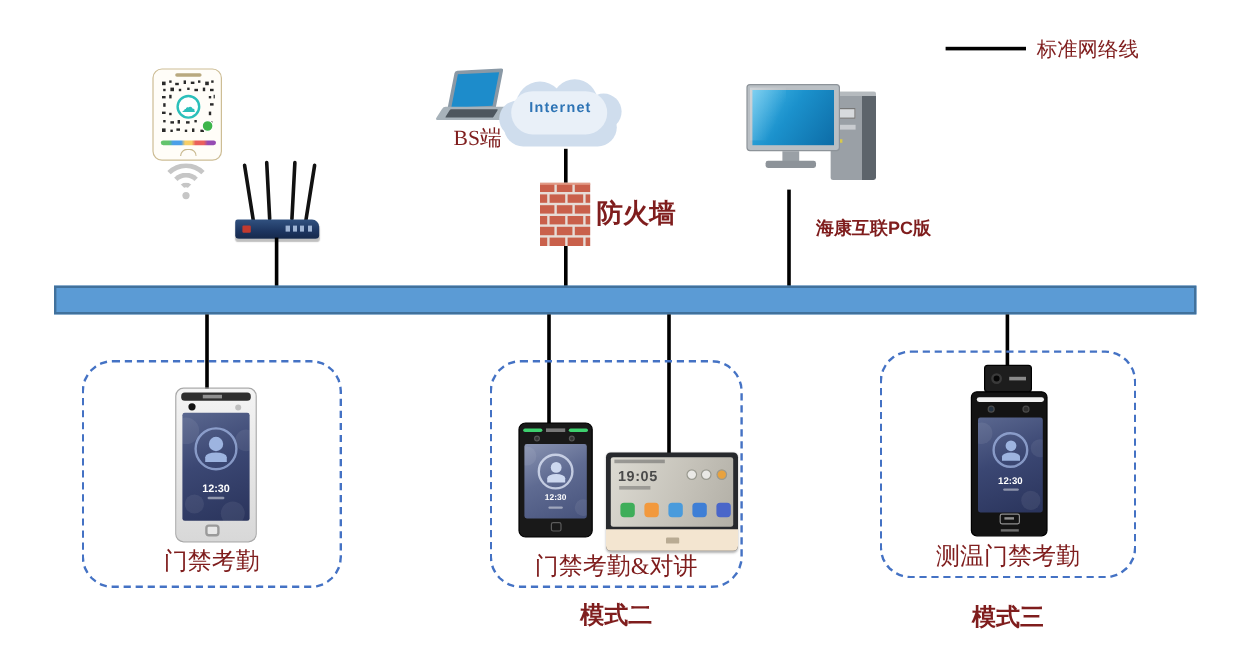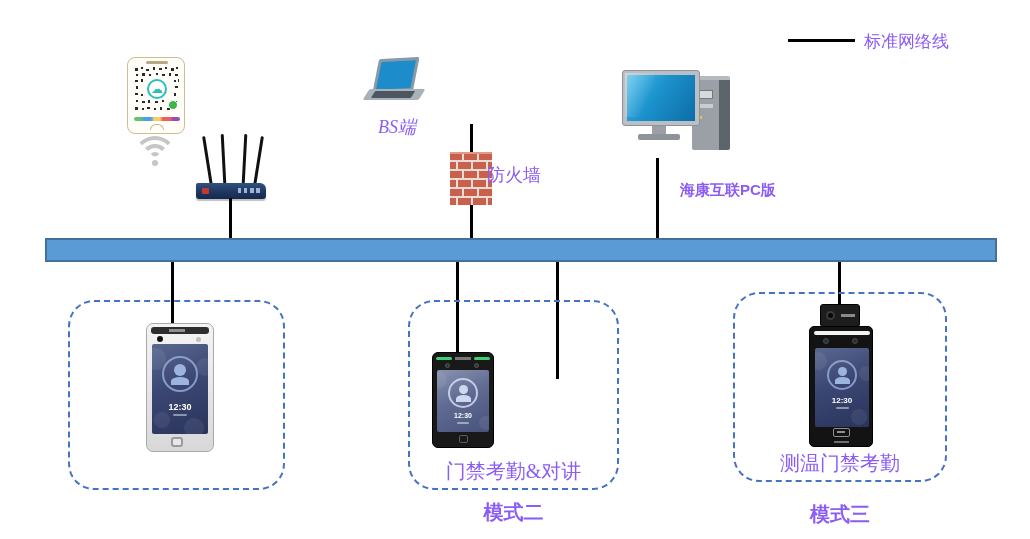--- a/index.html
+++ b/index.html
@@ -5,21 +5,21 @@
   * { margin:0; padding:0; box-sizing:border-box; }
   html,body { background:#fff; }
   body { font-family:"Liberation Sans", sans-serif; }
   #canvas {
     position:relative; width:1030px; height:539px; background:#fff;
     overflow:hidden; font-family:"Liberation Serif", serif;
   }
   .abs { position:absolute; }
   .cable-v { position:absolute; width:3px; background:#000; }
   .cable-h { position:absolute; height:3px; background:#000; }
-  .label { position:absolute; color:#8b5cf6; white-space:nowrap; }
+  .label { position:absolute; color:#7f1d1d; white-space:nowrap; }
 
   
   .legend-label { font-size:17px; }
 
   
   .bus { left:45px; top:238px; width:952px; height:24px;
          background:#5B9BD5; border:2px solid #41719C; }
 
   
   .mode-box { border:2px dashed #4472C4; border-radius:26px; background:transparent; }
@@ -239,22 +239,31 @@
     </div>
   </div>
   <div class="cable-v" style="left:229px; top:198px; height:41px;"></div>
 
   <div>
     <div class="abs laptop-screen"></div>
     <div class="abs laptop-base">
         <div class="laptop-keys"></div>
       </div>
   </div>
-  <div class="label" style="left:378px; top:115px; font-size:18px;font-style:italic;">BS端</div>
-
+  <div class="label" style="left:378px; top:103px; font-size:18px;">BS端</div>
+
+  <div class="abs cloud">
+    <i class="c1"></i>
+      <i class="c2"></i>
+      <i class="c3"></i>
+      <i class="c4"></i>
+      <i class="c5"></i>
+    <div class="c-in"></div>
+    <div class="c-txt">Internet</div>
+  </div>
   <div class="cable-v" style="left:470px; top:124px; height:30px;"></div>
 
   <div class="abs firewall">
     <svg width="42" height="53" viewBox="0 0 42 53">
       <rect x="0" y="0" width="42" height="53" fill="#e7dcd6"></rect>
       <g fill="#c9604b">
         <rect x="0" y="1" width="12" height="7"></rect>
           <rect x="14" y="1" width="13" height="7"></rect>
           <rect x="29" y="1" width="13" height="7"></rect>
         <rect x="0" y="10" width="6" height="7"></rect>
@@ -272,21 +281,21 @@
           <rect x="14" y="37" width="13" height="7"></rect>
           <rect x="29" y="37" width="13" height="7"></rect>
         <rect x="0" y="46" width="6" height="7"></rect>
           <rect x="8" y="46" width="13" height="7"></rect>
           <rect x="23" y="46" width="13" height="7"></rect>
           <rect x="38" y="46" width="4" height="7"></rect>
       </g>
       <rect x="0" y="0" width="42" height="2" fill="#e29a86"></rect>
     </svg>
   </div>
-  <div class="label" style="left:487px; top:163px; font-size:18px;">防火墙</div>
+  <div class="label" style="left:497px; top:163px; font-size:22px;font-weight:bold;">防火墙</div>
   <div class="cable-v" style="left:470px; top:205px; height:34px;"></div>
 
   <div>
     <div class="abs tower">
         <div class="t-slot1"></div>
         <div class="t-slot2"></div>
         <div class="t-led"></div>
       </div>
     <div class="abs monitor">
         <div class="m-screen"></div>
@@ -317,39 +326,58 @@
       <div class="bubble" style="left:2px; bottom:6px; width:16px; height:16px;"></div>
       <div class="bubble" style="right:4px; bottom:-4px; width:20px; height:20px;"></div>
       <div class="face-ring" style="left:10px; top:12px; width:36px; height:36px;"></div>
       <div class="face-head" style="left:22px; top:20px; width:12px; height:12px;"></div>
       <div class="face-body" style="left:19px; top:33px; width:18px; height:8px;"></div>
       <div class="scr-time" style="top:58px; font-size:9px;">12:30</div>
       <div class="scr-sub" style="left:21px; top:70px; width:14px; height:2px;"></div>
     </div>
     <div class="a-chin"></div>
   </div>
+  <div class="label device-label" style="left:68px; top:454px; width:217px;">门禁考勤</div>
 
   <div class="abs mode-box" style="left:408px; top:300px; width:211px; height:190px;"></div>
   <div class="abs devB">
     <div class="b-led" style="left:3px;"></div>
     <div class="b-brand"></div>
     <div class="b-led" style="right:3px;"></div>
     <div class="b-cam" style="left:12px;"></div>
     <div class="b-cam" style="right:14px;"></div>
     <div class="b-screen">
       <div class="bubble" style="left:-6px; top:2px; width:16px; height:16px;"></div>
       <div class="bubble" style="right:-4px; bottom:2px; width:14px; height:14px;"></div>
       <div class="face-ring" style="left:11px; top:8px; width:30px; height:30px; border-color:rgba(220,228,245,.8);"></div>
       <div class="face-head" style="left:22px; top:15px; width:9px; height:9px; background:#cdd8ef;"></div>
       <div class="face-body" style="left:19px; top:25px; width:15px; height:7px; background:#cdd8ef;"></div>
       <div class="scr-time" style="top:42px; font-size:7px;">12:30</div>
       <div class="scr-sub" style="left:20px; top:52px; width:12px; height:2px;"></div>
     </div>
     <div class="b-home"></div>
   </div>
+  <div class="abs devC">
+    <div class="c-screen">
+      <div class="c-status"></div>
+      <div class="c-time">19:05</div>
+      <div class="c-date"></div>
+      <div class="c-circ" style="right:30px;"></div>
+      <div class="c-circ" style="right:18px;"></div>
+      <div class="c-circ" style="right:5px; background:#e8a23f;"></div>
+      <div class="c-app" style="left:8px;  background:#3fae5a;"></div>
+      <div class="c-app" style="left:28px; background:#f2993d;"></div>
+      <div class="c-app" style="left:48px; background:#4a9bdc;"></div>
+      <div class="c-app" style="left:68px; background:#3f7fd6;"></div>
+      <div class="c-app" style="left:88px; background:#4a66c9;"></div>
+    </div>
+    <div class="c-bottom">
+        <div class="c-logo"></div>
+      </div>
+  </div>
   <div class="label mode-caption" style="left:408px; top:499px; width:211px;">模式二</div>
   <div class="label device-label" style="left:408px; top:458px; width:211px;">门禁考勤&amp;对讲</div>
 
   <div class="abs mode-box" style="left:733px; top:292px; width:214px; height:190px;"></div>
   <div class="abs devD-cam">
     <div class="d-lens"></div>
       <div class="d-brand"></div>
   </div>
   <div class="abs devD">
     <div class="d-strip"></div>

